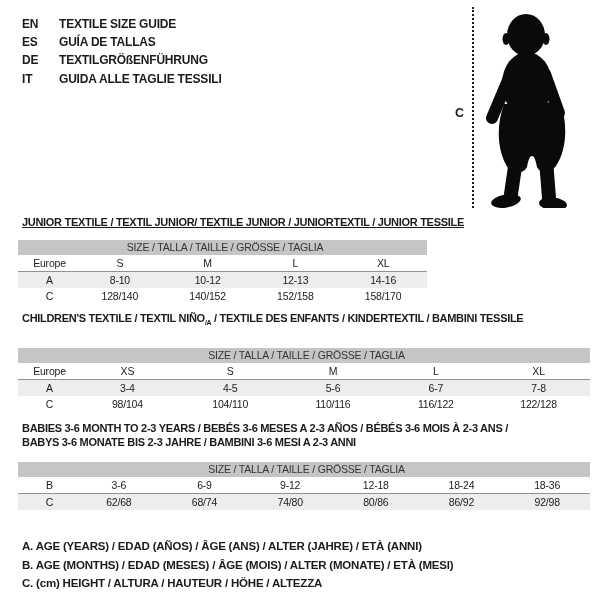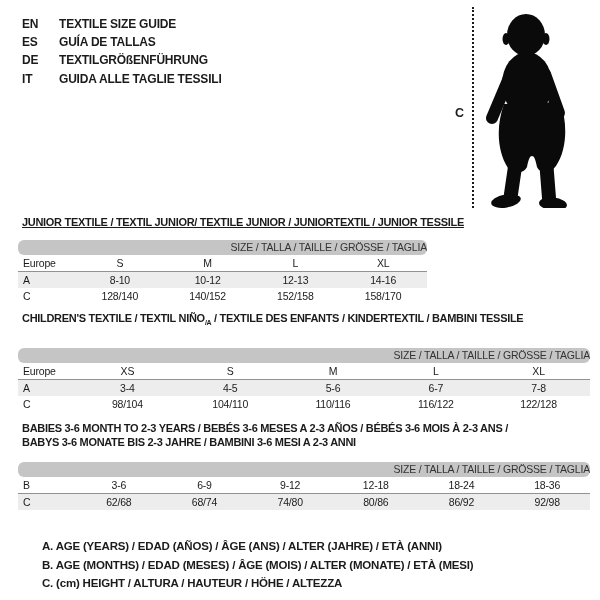--- a/index.html
+++ b/index.html
@@ -18,34 +18,34 @@
   .baby-svg{position:absolute;left:483px;top:8px;}
   
   .sec-title{position:absolute;left:22px;font-size:11px;font-weight:bold;white-space:nowrap;letter-spacing:-0.3px;}
   .sec-title sub{font-size:7px;}
   .sec-title .tline{display:block;line-height:13.8px;}
   
   .size-table{position:absolute;left:18px;border-collapse:collapse;table-layout:fixed;
     font-size:10.5px;color:#1b1b1b;}
   .size-table th,.size-table td{padding:0;font-weight:normal;text-align:center;height:16px;
     line-height:16px;white-space:nowrap;overflow:hidden;}
-  .size-table tr.band th{background:#c5c5c5;text-align:right;padding-left:5px;height:15px;
-    line-height:15px;color:#333;border-radius:6px;}
-  .size-table .lbl{text-align:left;padding-left:5px;margin-top:16px;}
+  .size-table tr.band th{background:#c5c5c5;text-align:center;padding-left:5px;height:15px;
+    line-height:15px;color:#333;}
+  .size-table .lbl{text-align:center;padding-left:5px;margin-top:16px;}
   .size-table tr.rule>th,.size-table tr.rule>td{border-bottom:1px solid #929292;}
   .size-table tr.alt>td{background:#ededed;}
   .t1{top:240px;width:409px;}
   .t2{top:348px;width:572px;}
   .t3{top:462px;width:572px;}
   .title1{top:216px;text-decoration:underline;}
   .title2{top:312px;}
   .title3{top:422px;}
   
   .footnotes{position:absolute;left:22px;top:537px;}
-  .footnote{height:18.6px;line-height:18.6px;font-size:11.5px;font-weight:bold;white-space:nowrap;margin-left:20px;}
+  .footnote{height:18.6px;line-height:18.6px;font-size:11.5px;font-weight:bold;white-space:nowrap;}
 </style>
 </head>
 <body>
 
 <div id="canvas">
 
   <div class="lang-list">
     <div class="lang-row">
       <span class="lang-code">EN</span>
       <span class="lang-text">TEXTILE SIZE GUIDE</span>

